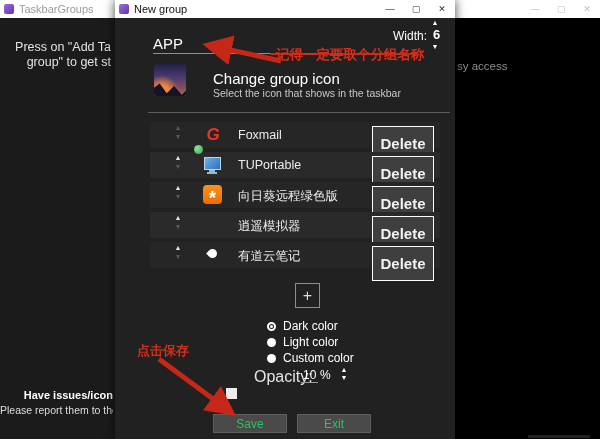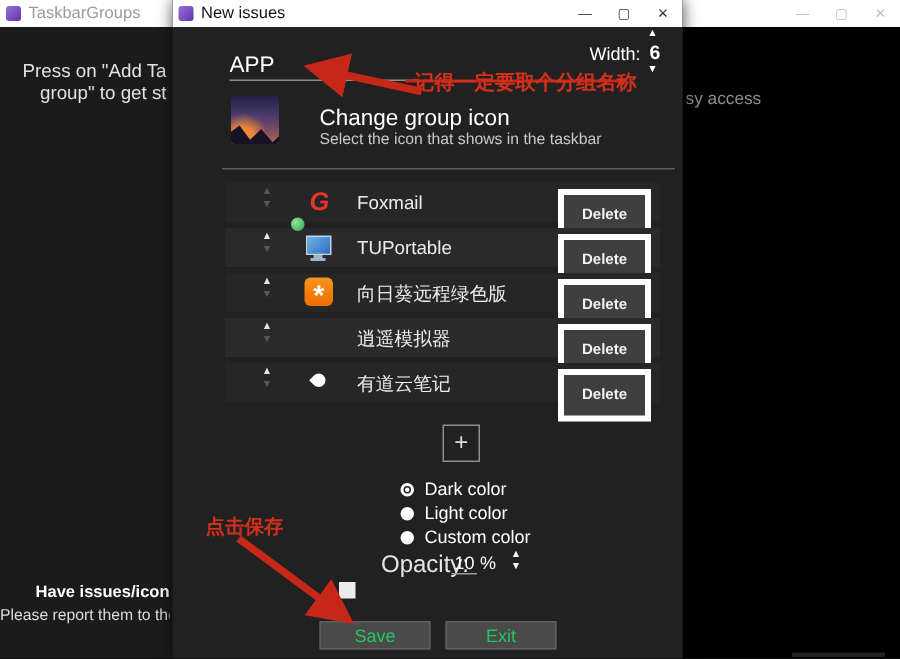--- a/index.html
+++ b/index.html
@@ -54,21 +54,21 @@
 
   
   .row{left:35px;width:290px;height:26px;background:#262626;}
   .row.alt{background:#2a2a2a;}
   .row-arrows{position:absolute;left:22px;top:1px;width:12px;}
   .ra{font-size:7px;line-height:9px;text-align:center;color:#595959;cursor:default;}
   .ra.on{color:#e6e6e6;}
   .row-ico{position:absolute;left:53px;top:3px;width:20px;height:20px;}
   .row-label{position:absolute;left:88px;top:6px;color:#ececec;font-size:12.5px;white-space:nowrap;}
   .del-btn{position:absolute;left:222px;top:4px;width:62px;height:35px;background:#3f3f3f;
-           border:4px solid #ffffff;color:#f2f2f2;font-size:10px;display:flex;
+           border:1px solid #ffffff;color:#f2f2f2;font-size:15px;display:flex;
            align-items:center;justify-content:center;box-sizing:border-box;font-weight:bold;}
 
   
   .ic-foxmail{color:#e8352a;font-size:17px;font-weight:bold;font-style:italic;line-height:20px;text-align:center;width:20px;display:block;}
   .ic-tup{position:relative;width:20px;height:20px;}
   .ic-tup .scr{position:absolute;left:1px;top:2px;width:15px;height:11px;background:linear-gradient(135deg,#6fb1e8,#2f6fbe);border:1px solid #b9d6ef;}
   .ic-tup .std{position:absolute;left:6px;top:15px;width:6px;height:2px;background:#9fb6c9;}
   .ic-tup .bse{position:absolute;left:4px;top:17px;width:10px;height:2px;background:#9fb6c9;}
   .ic-tup .grn{position:absolute;right:0;bottom:1px;width:9px;height:9px;border-radius:50%;
                background:radial-gradient(circle at 35% 35%,#8fe39a,#2fa648);}
@@ -144,21 +144,21 @@
       <span class="winbtn">✕</span>
     </div>
   </div>
 </div>
 <div class="abs partial-right">sy access</div>
 <div class="abs watermark"></div>
 
 <div class="abs dialog">
   <div class="abs titlebar">
     <span class="app-ico"></span>
-    <span class="tb-title active">New issues</span>
+    <span class="tb-title active">New group</span>
     <div class="winbtns">
       <span class="winbtn">—</span>
       <span class="winbtn">▢</span>
       <span class="winbtn">✕</span>
     </div>
   </div>
 
   <div class="d-body">
 
     <input class="abs name-input" value="APP" style="">

